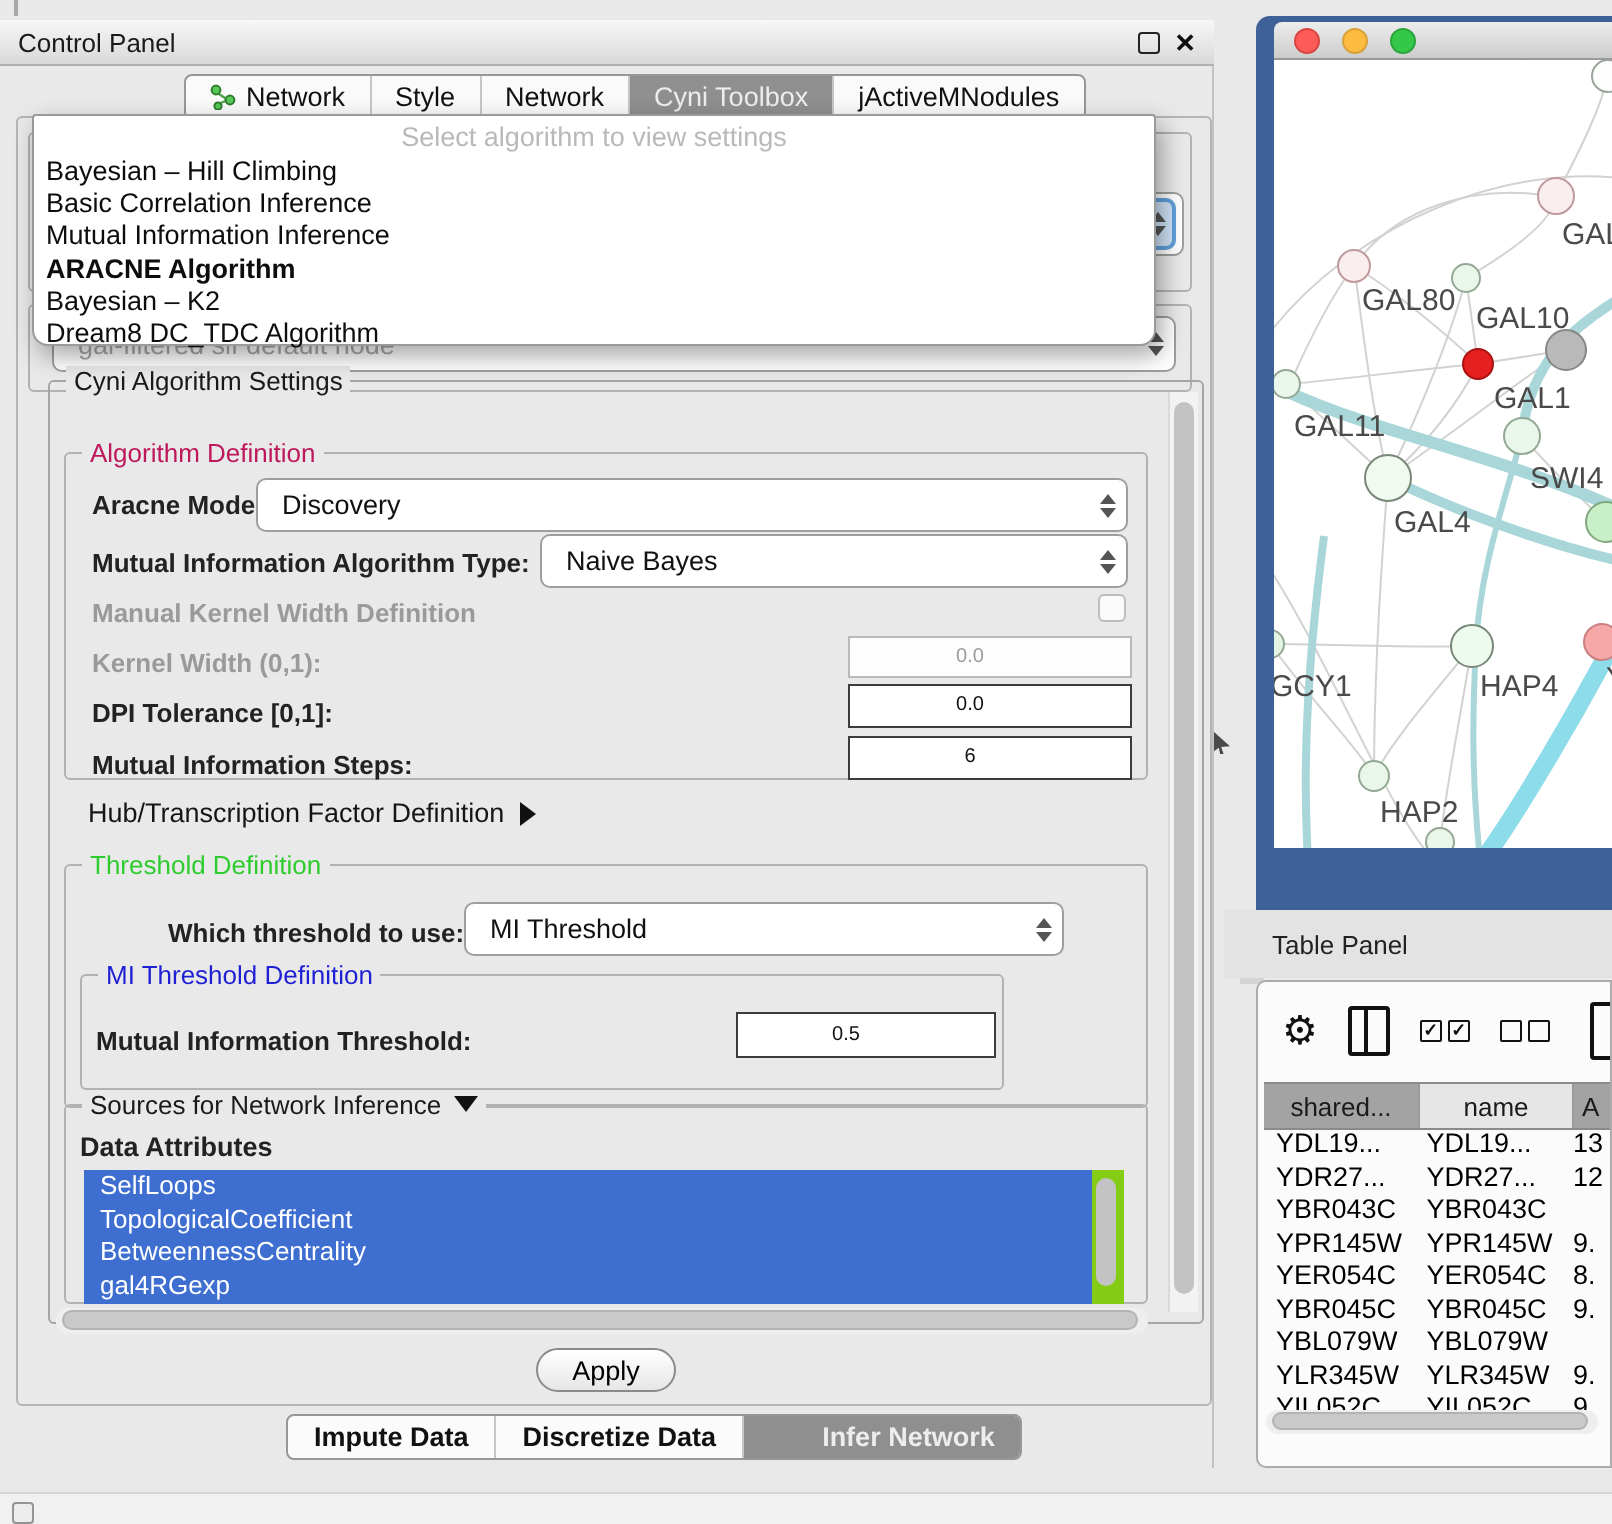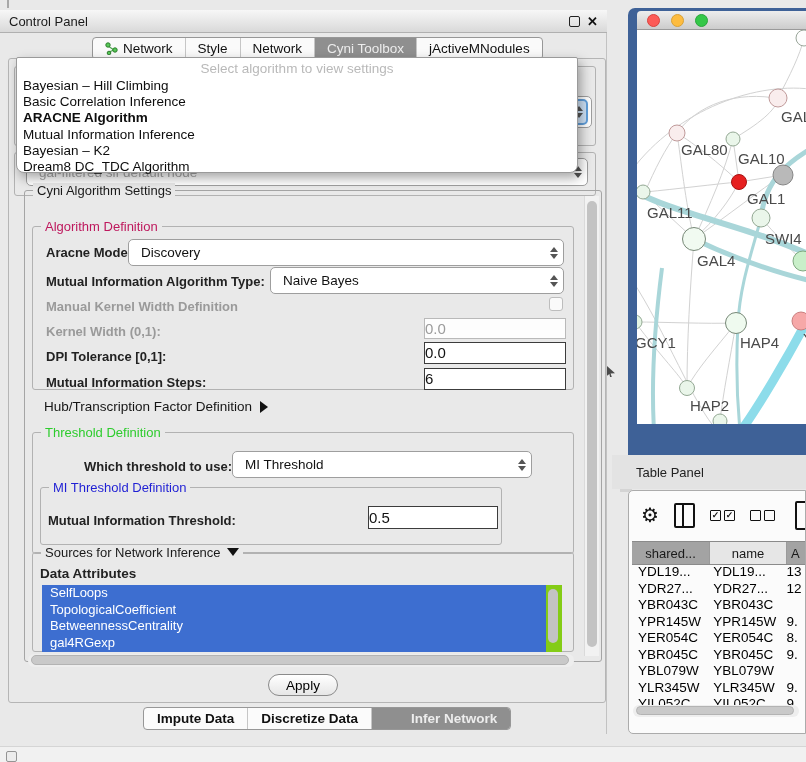--- a/index.html
+++ b/index.html
@@ -28,21 +28,21 @@
   .tri-up{width:0;height:0;border-left:4px solid transparent;border-right:4px solid transparent;border-bottom:5px solid #555;}
   .tri-dn{width:0;height:0;border-left:4px solid transparent;border-right:4px solid transparent;border-top:5px solid #555;}
   .stepper.focus{background:#cfe3f8;border:2px solid #62a0dc;border-radius:5px;width:14px;align-self:center;height:22px;margin-right:3px;}
   .popup{left:16px;top:57px;width:562px;height:116px;background:#fff;border:1px solid #9a9a9a;
          border-radius:2px 2px 8px 8px;box-shadow:3px 5px 12px rgba(0,0,0,.35);z-index:6;}
   .popup-prompt{text-align:center;color:#b9b9b9;font-size:13.5px;padding-top:3px;height:17px;}
   .pitem{padding:0 6px;font-size:13.5px;height:16.2px;line-height:16.2px;color:#0d0d0d;white-space:nowrap;}
   .pitem.bold{font-weight:bold;}
   .lbl{font-size:13px;font-weight:bold;color:#222;white-space:nowrap;}
   .lbl.dis{color:#9a9a9a;}
-  .field{background:#fff;border:1px solid #3c3c3c;text-align:left;padding-right:20px;font-size:15px;color:#111;}
+  .field{background:#fff;border:1px solid #3c3c3c;text-align:center;padding-right:20px;font-size:10px;color:#111;}
   .field.dis{border:1px solid #b9b9b9;color:#9c9c9c;background:#fdfdfd;}
   .checkbox{width:14px;height:14px;border:1px solid #bdbdbd;border-radius:3px;background:#fafafa;}
   .caret-right{display:inline-block;width:0;height:0;border-top:6px solid transparent;border-bottom:6px solid transparent;
                border-left:8px solid #111;margin-left:8px;vertical-align:-2px;}
   .caret-down{display:inline-block;width:0;height:0;border-left:6px solid transparent;border-right:6px solid transparent;
               border-top:8px solid #111;margin-left:6px;vertical-align:1px;}
   .vtrack{background:#f2f2f2;border-left:1px solid #dadada;}
   .thumb{background:#c3c3c3;border-radius:5px;}
   .list{background:#84cc16;overflow:hidden;}
   .litem{height:16.7px;line-height:16.7px;background:#3d6ed0;color:#fff;font-size:13px;padding-left:8px;white-space:nowrap;}
@@ -145,22 +145,22 @@
     <span class="stepper">
       <span class="tri-up"></span>
       <span class="tri-dn"></span>
     </span>
   </div>
 
   <div class="abs popup">
     <div class="popup-prompt">Select algorithm to view settings</div>
     <div class="pitem">Bayesian – Hill Climbing</div>
     <div class="pitem">Basic Correlation Inference</div>
+    <div class="pitem">Mutual Information Inference</div>
     <div class="pitem bold">ARACNE Algorithm</div>
-    <div class="pitem">Mutual Information Inference</div>
     <div class="pitem">Bayesian – K2</div>
     <div class="pitem">Dream8 DC_TDC Algorithm</div>
   </div>
 
   <div class="abs box" style="left:24px;top:190px;width:578px;height:472px;border-color:#a5a5a5;">
     <span class="legend">Cyni Algorithm Settings</span>
   </div>
   <div class="abs vtrack" style="left:584px;top:196px;width:15px;height:460px;">
     <div class="abs thumb" style="left:2px;top:5px;width:10px;height:446px;"></div>
   </div>

